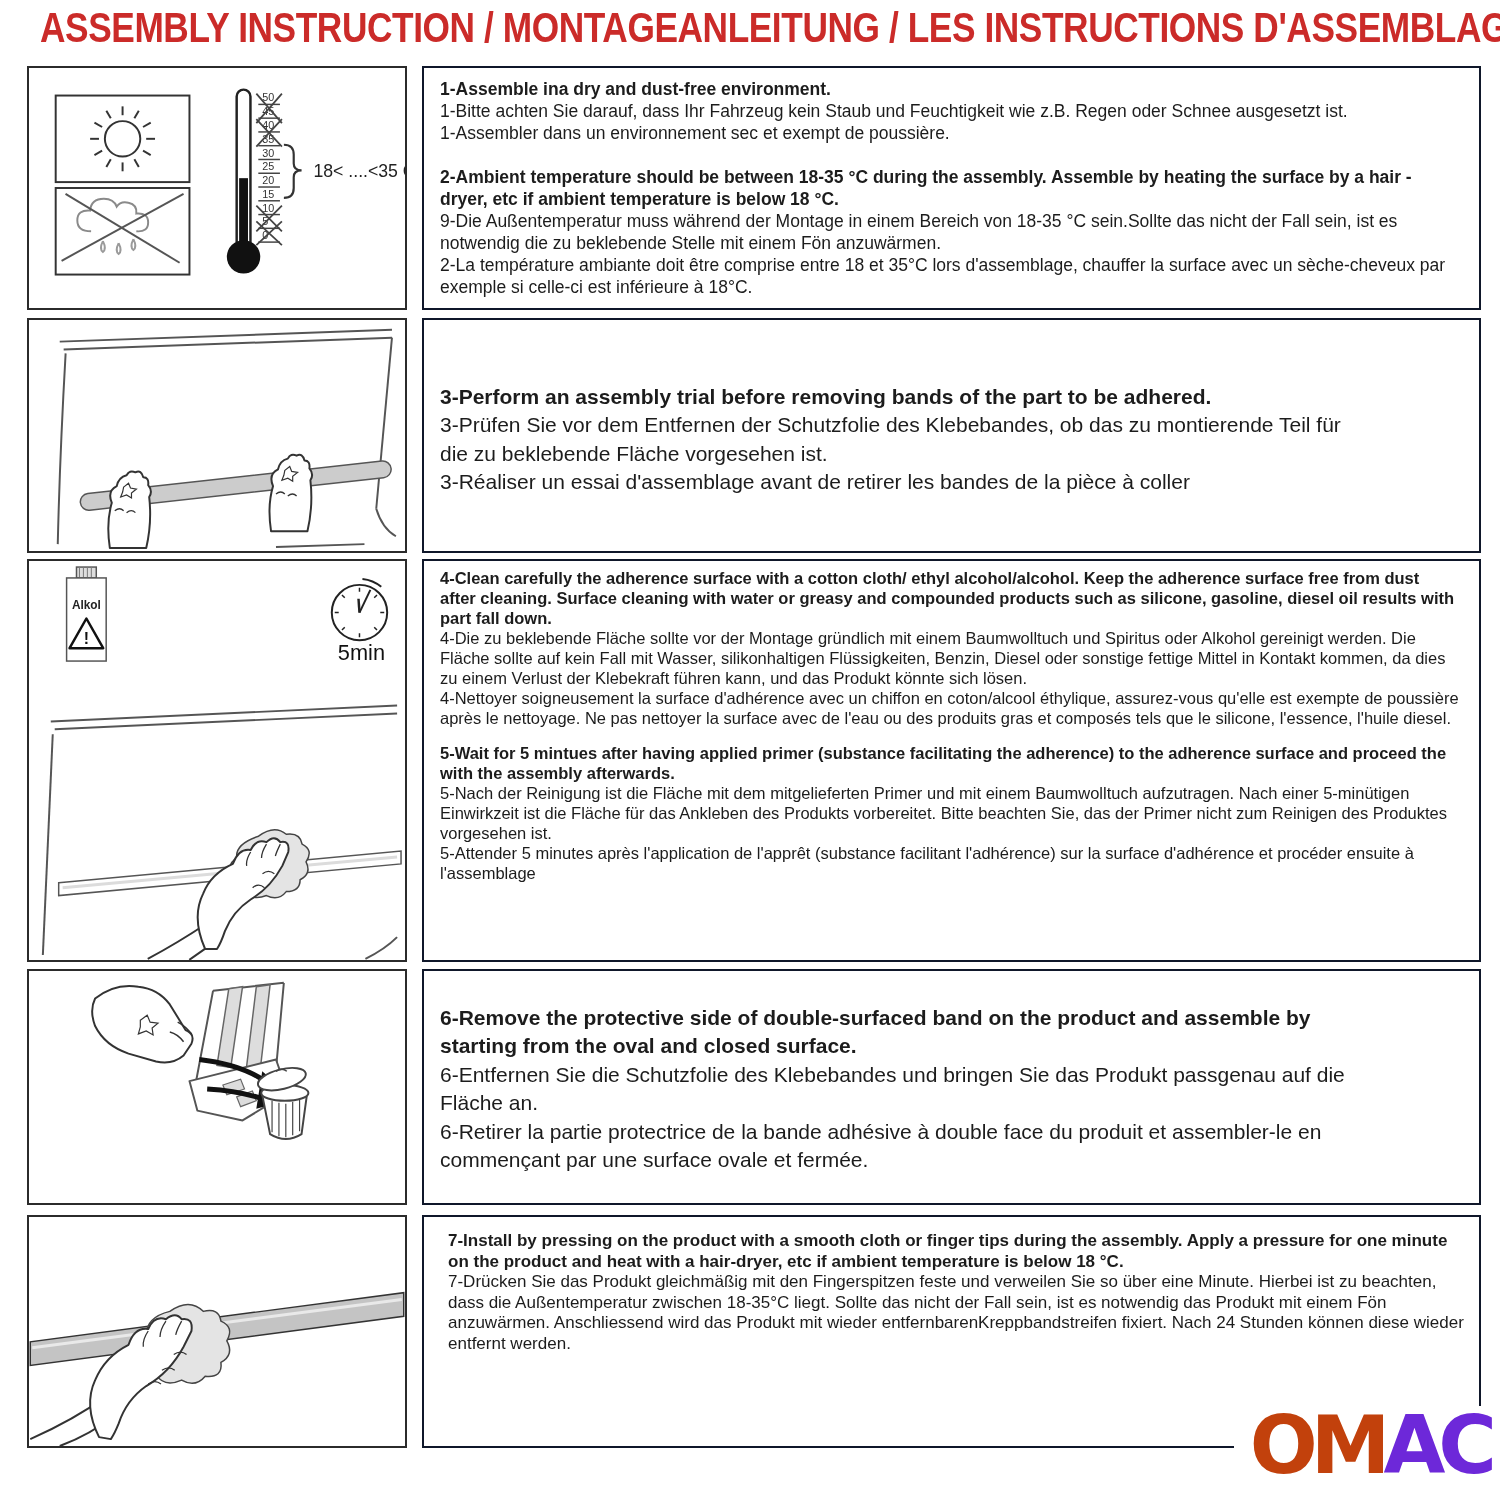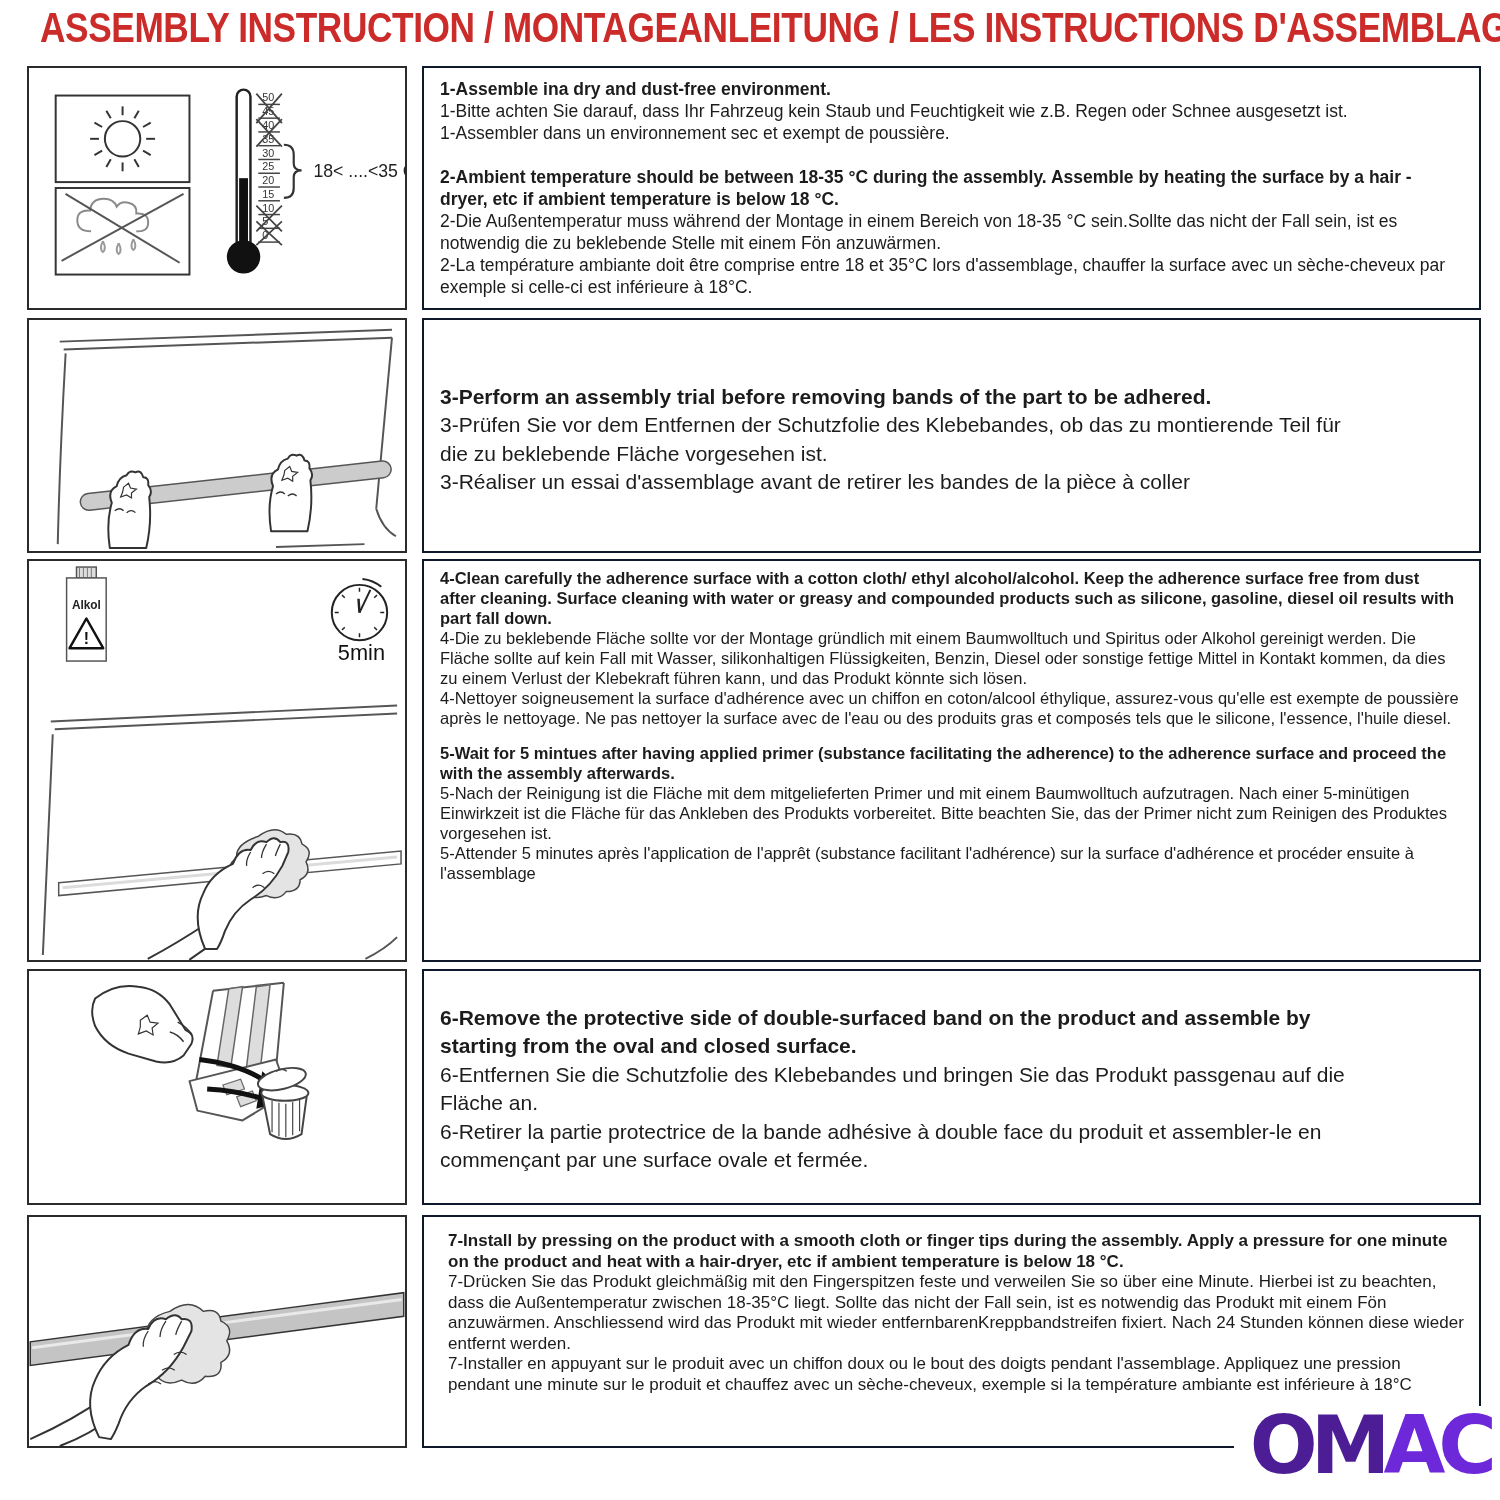--- a/index.html
+++ b/index.html
@@ -40,21 +40,21 @@
   
   .big{display:flex;flex-direction:column;justify-content:center;padding-right:130px;}
   .big p{font-size:21px;line-height:28.5px;}
   #row2 .tbox{padding-top:14px;}
   .logo{
     position:absolute;top:1406px;right:10px;background:#fff;
     padding:2px 0 4px 16px;line-height:0.95;
     font-family:"DejaVu Sans", sans-serif;font-weight:900;
     font-size:80px;letter-spacing:-7px;white-space:nowrap;
   }
-  .lg-black{color:#4c1d95;margin-top:12px;}
+  .lg-black{color:#c2410c;margin-top:12px;}
   .lg-red{color:#6d28d9;}
   svg text{font-family:"Liberation Sans", sans-serif;}
 </style>
 </head>
 <body>
 
 <h1 class="title">ASSEMBLY INSTRUCTION / MONTAGEANLEITUNG / LES INSTRUCTIONS D'ASSEMBLAGE</h1>
 
 <div class="row" id="row1">
   <div class="illus">
@@ -130,21 +130,21 @@
         <path d="M258 78 Q268 78 268 88 L268 97 Q268 104 276 104 Q268 104 268 111 L268 122 Q268 132 258 132" fill="none" stroke="#333" stroke-width="2.2"></path>
         <text x="288" y="111" font-size="18" fill="#222">18&lt; ....&lt;35 C</text>
       </g>
     </svg>
   </div>
   <div class="tbox small">
     <p class="b">1-Assemble ina dry and dust-free environment.</p>
     <p>1-Bitte achten Sie darauf, dass Ihr Fahrzeug kein Staub und Feuchtigkeit wie z.B. Regen oder Schnee ausgesetzt ist.</p>
     <p>1-Assembler dans un environnement sec et exempt de poussière.</p>
     <p class="b gap">2-Ambient temperature should be between 18-35 °C  during the assembly. Assemble by heating the surface by a hair -dryer, etc if ambient temperature is below 18 °C.</p>
-    <p>2-Die Außentemperatur muss während der Montage in einem Bereich von 18-35 °C  sein.Sollte das nicht der Fall sein, ist es notwendig die zu beklebende Stelle mit einem Fön anzuwärmen.</p>
+    <p>9-Die Außentemperatur muss während der Montage in einem Bereich von 18-35 °C  sein.Sollte das nicht der Fall sein, ist es notwendig die zu beklebende Stelle mit einem Fön anzuwärmen.</p>
     <p>2-La température ambiante doit être comprise entre 18 et 35°C lors d'assemblage, chauffer la surface avec un sèche-cheveux par exemple si celle-ci est inférieure à 18°C.</p>
   </div>
 </div>
 
 <div class="row" id="row2">
   <div class="illus">
     <svg viewBox="0 0 380 235">
       <g fill="none" stroke="#555" stroke-width="2">
         <path d="M30 22 L368 10"></path>
         <path d="M34 30 L368 18"></path>
@@ -274,19 +274,18 @@
         <path d="M0 226 Q45 206 78 182 M30 233 Q60 222 86 202" fill="none" stroke="#333" stroke-width="2"></path>
         <path d="M142 96 q20 -14 34 0 q16 -4 18 10 q14 6 6 20 q8 14 -6 22 q2 16 -16 14 q-10 12 -24 4 q-18 8 -26 -6 q-16 -2 -12 -18 q-12 -12 2 -22 q0 -18 24 -24 z" fill="#e4e4e4" stroke="#444" stroke-width="1.5"></path>
         <path d="M70 224 Q54 192 66 166 Q76 142 100 130 Q106 112 120 114 Q126 100 138 104 Q148 96 154 104 Q166 102 164 116 L156 132 Q142 158 118 172 Q98 186 90 210 Q86 220 82 226 Z" fill="#fff" stroke="#333" stroke-width="2" stroke-linejoin="round"></path>
         <path d="M120 116 q-6 9 -5 16 M138 106 q-6 9 -6 16 M154 106 q-5 9 -6 14 M146 140 q7 -5 13 0 M134 156 q7 -5 13 0 M120 170 q7 -5 13 0" fill="none" stroke="#333" stroke-width="1.3"></path>
       </g>
     </svg>
   </div>
   <div class="tbox">
     <p class="b">7-Install by pressing on the product with a smooth cloth or finger tips during the assembly. Apply a pressure for one minute on the product and heat with a hair-dryer, etc if ambient temperature is below 18 °C.</p>
     <p>7-Drücken Sie das Produkt gleichmäßig mit den Fingerspitzen feste und verweilen Sie so über eine Minute. Hierbei ist zu beachten, dass die Außentemperatur zwischen 18-35°C liegt. Sollte das nicht der Fall sein, ist es notwendig das Produkt mit einem Fön anzuwärmen. Anschliessend wird das Produkt mit wieder entfernbarenKreppbandstreifen fixiert. Nach 24 Stunden können diese wieder entfernt werden.</p>
-    <p>7-Installer en appuyant sur le produit avec un chiffon doux ou le bout des doigts pendant l'assemblage. Appliquez une pression pendant une minute sur le produit et chauffez avec un sèche-cheveux, exemple si la température ambiante est inférieure à 18°C</p>
   </div>
 </div>
 
 <div class="logo">
   <span class="lg-black">OM</span><span class="lg-red">AC</span>
 </div>
 
 </body></html>

